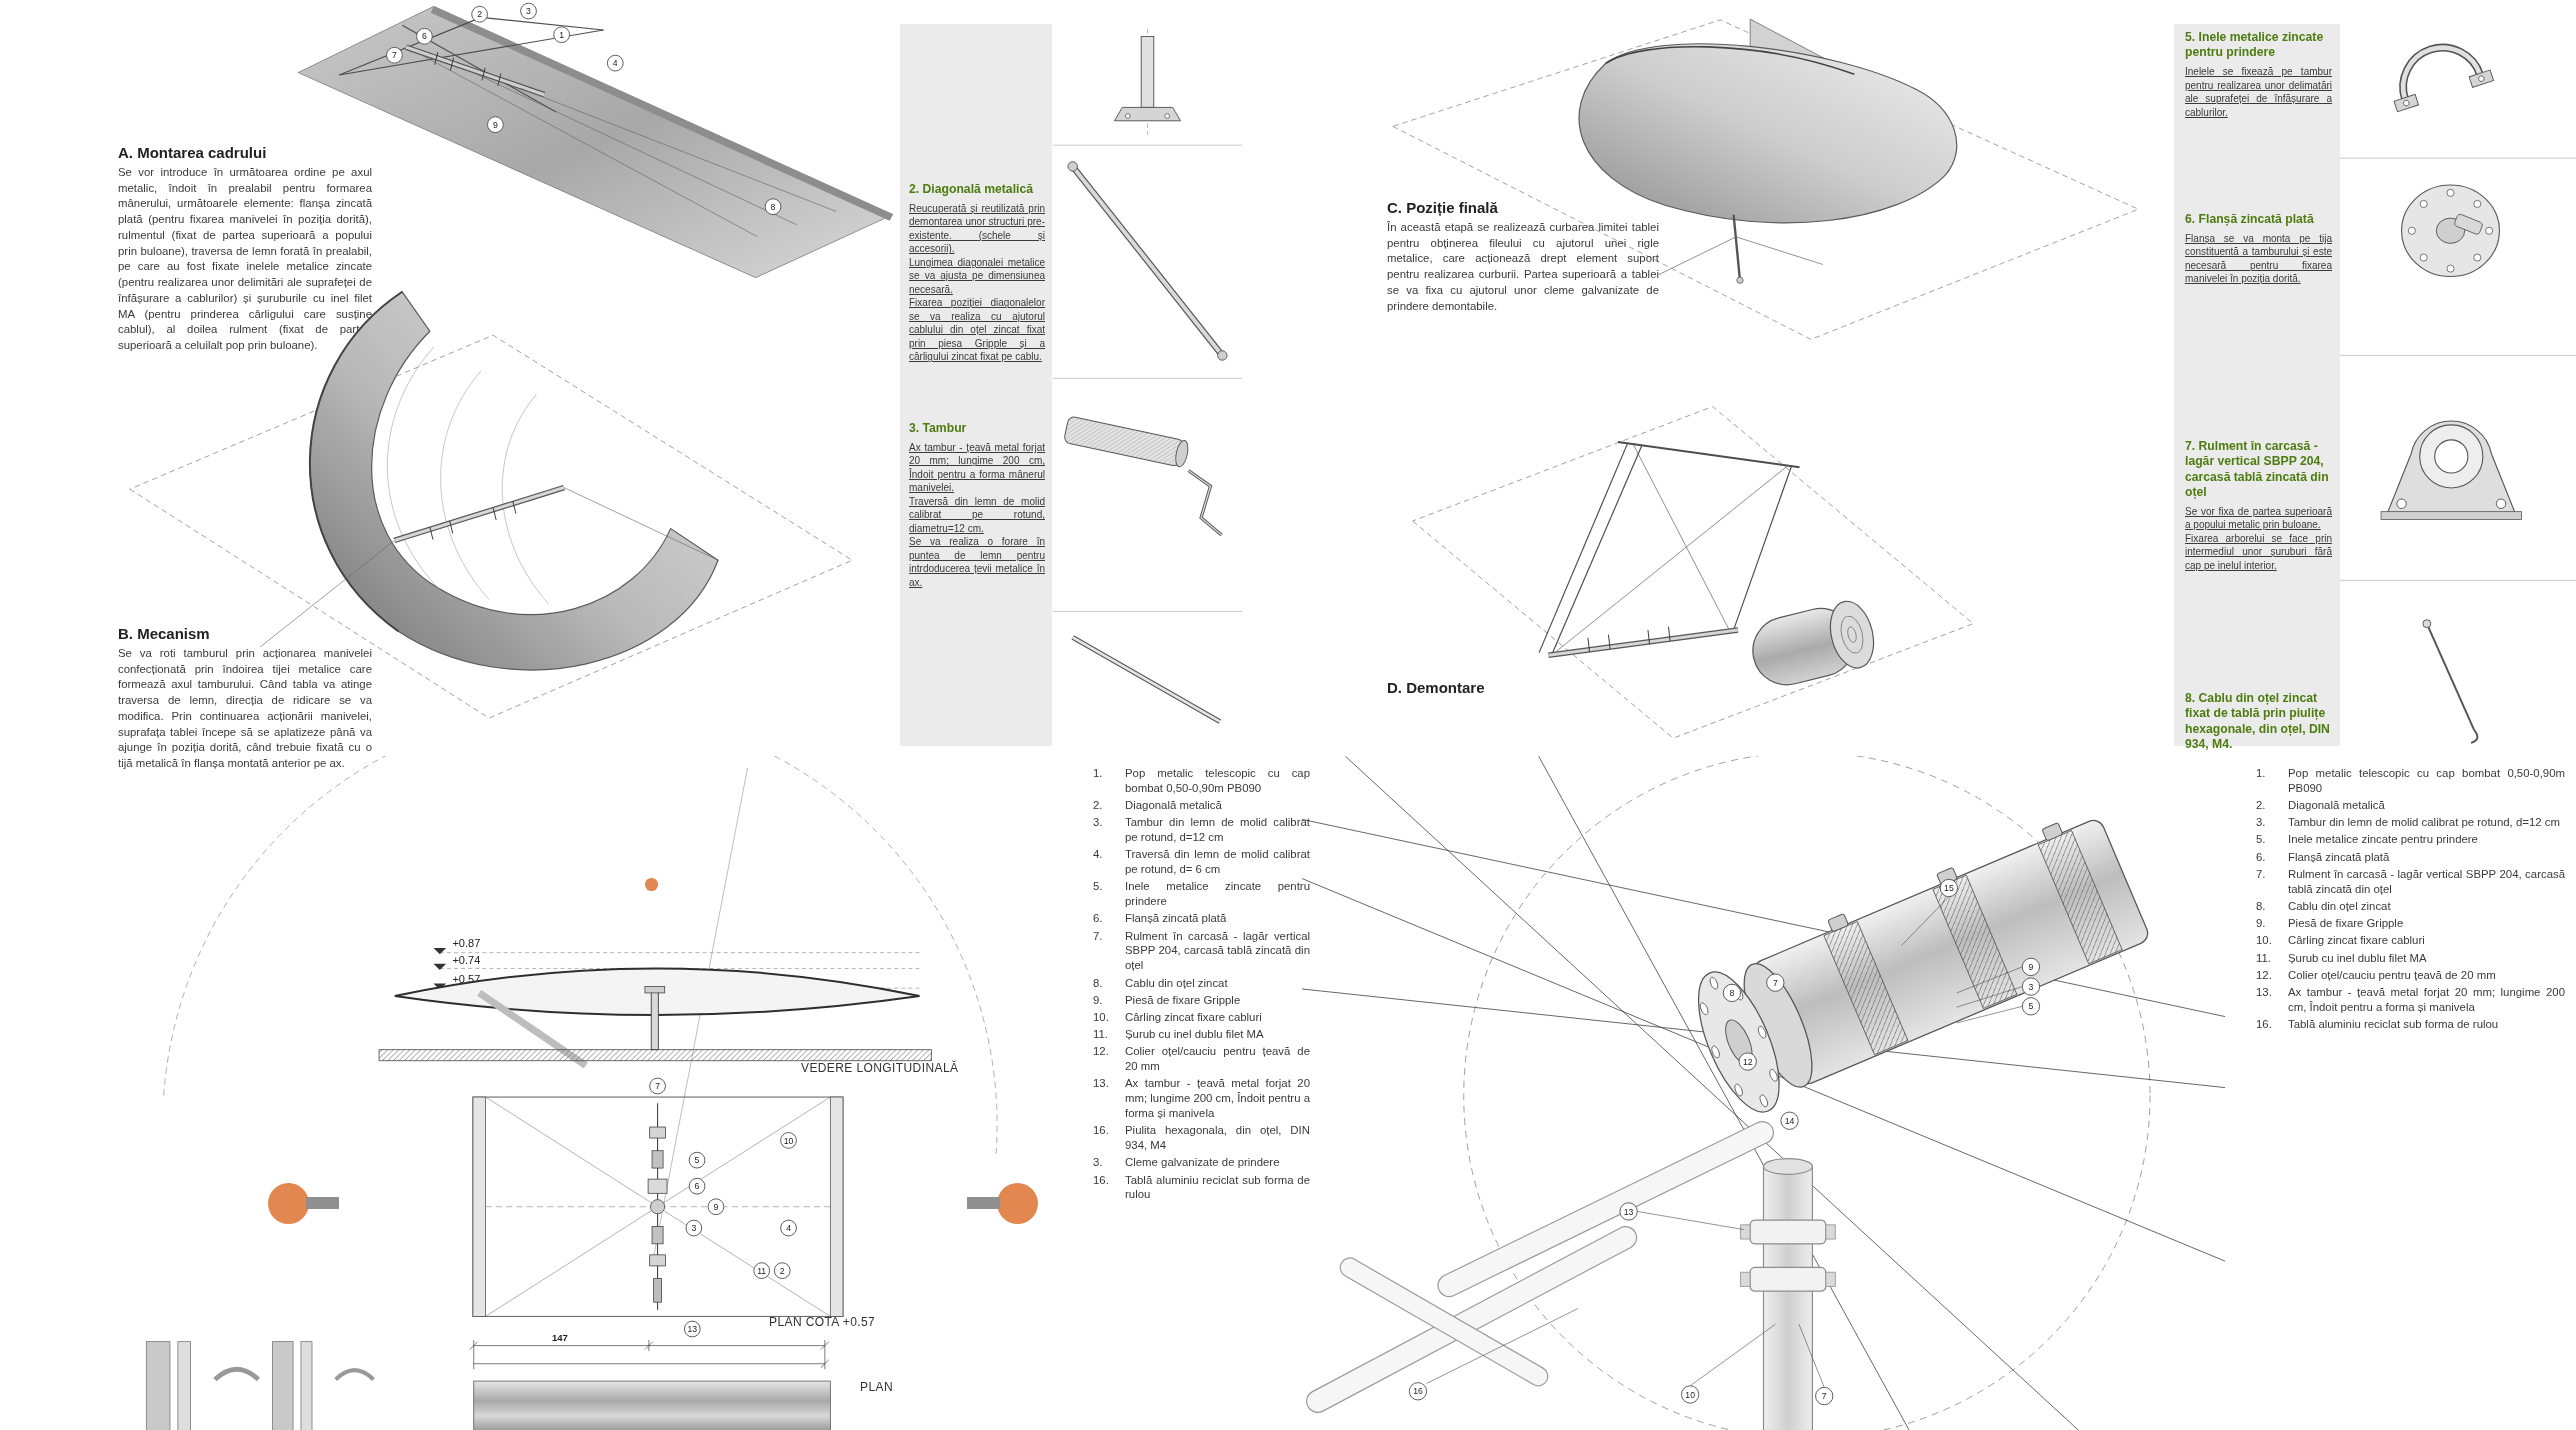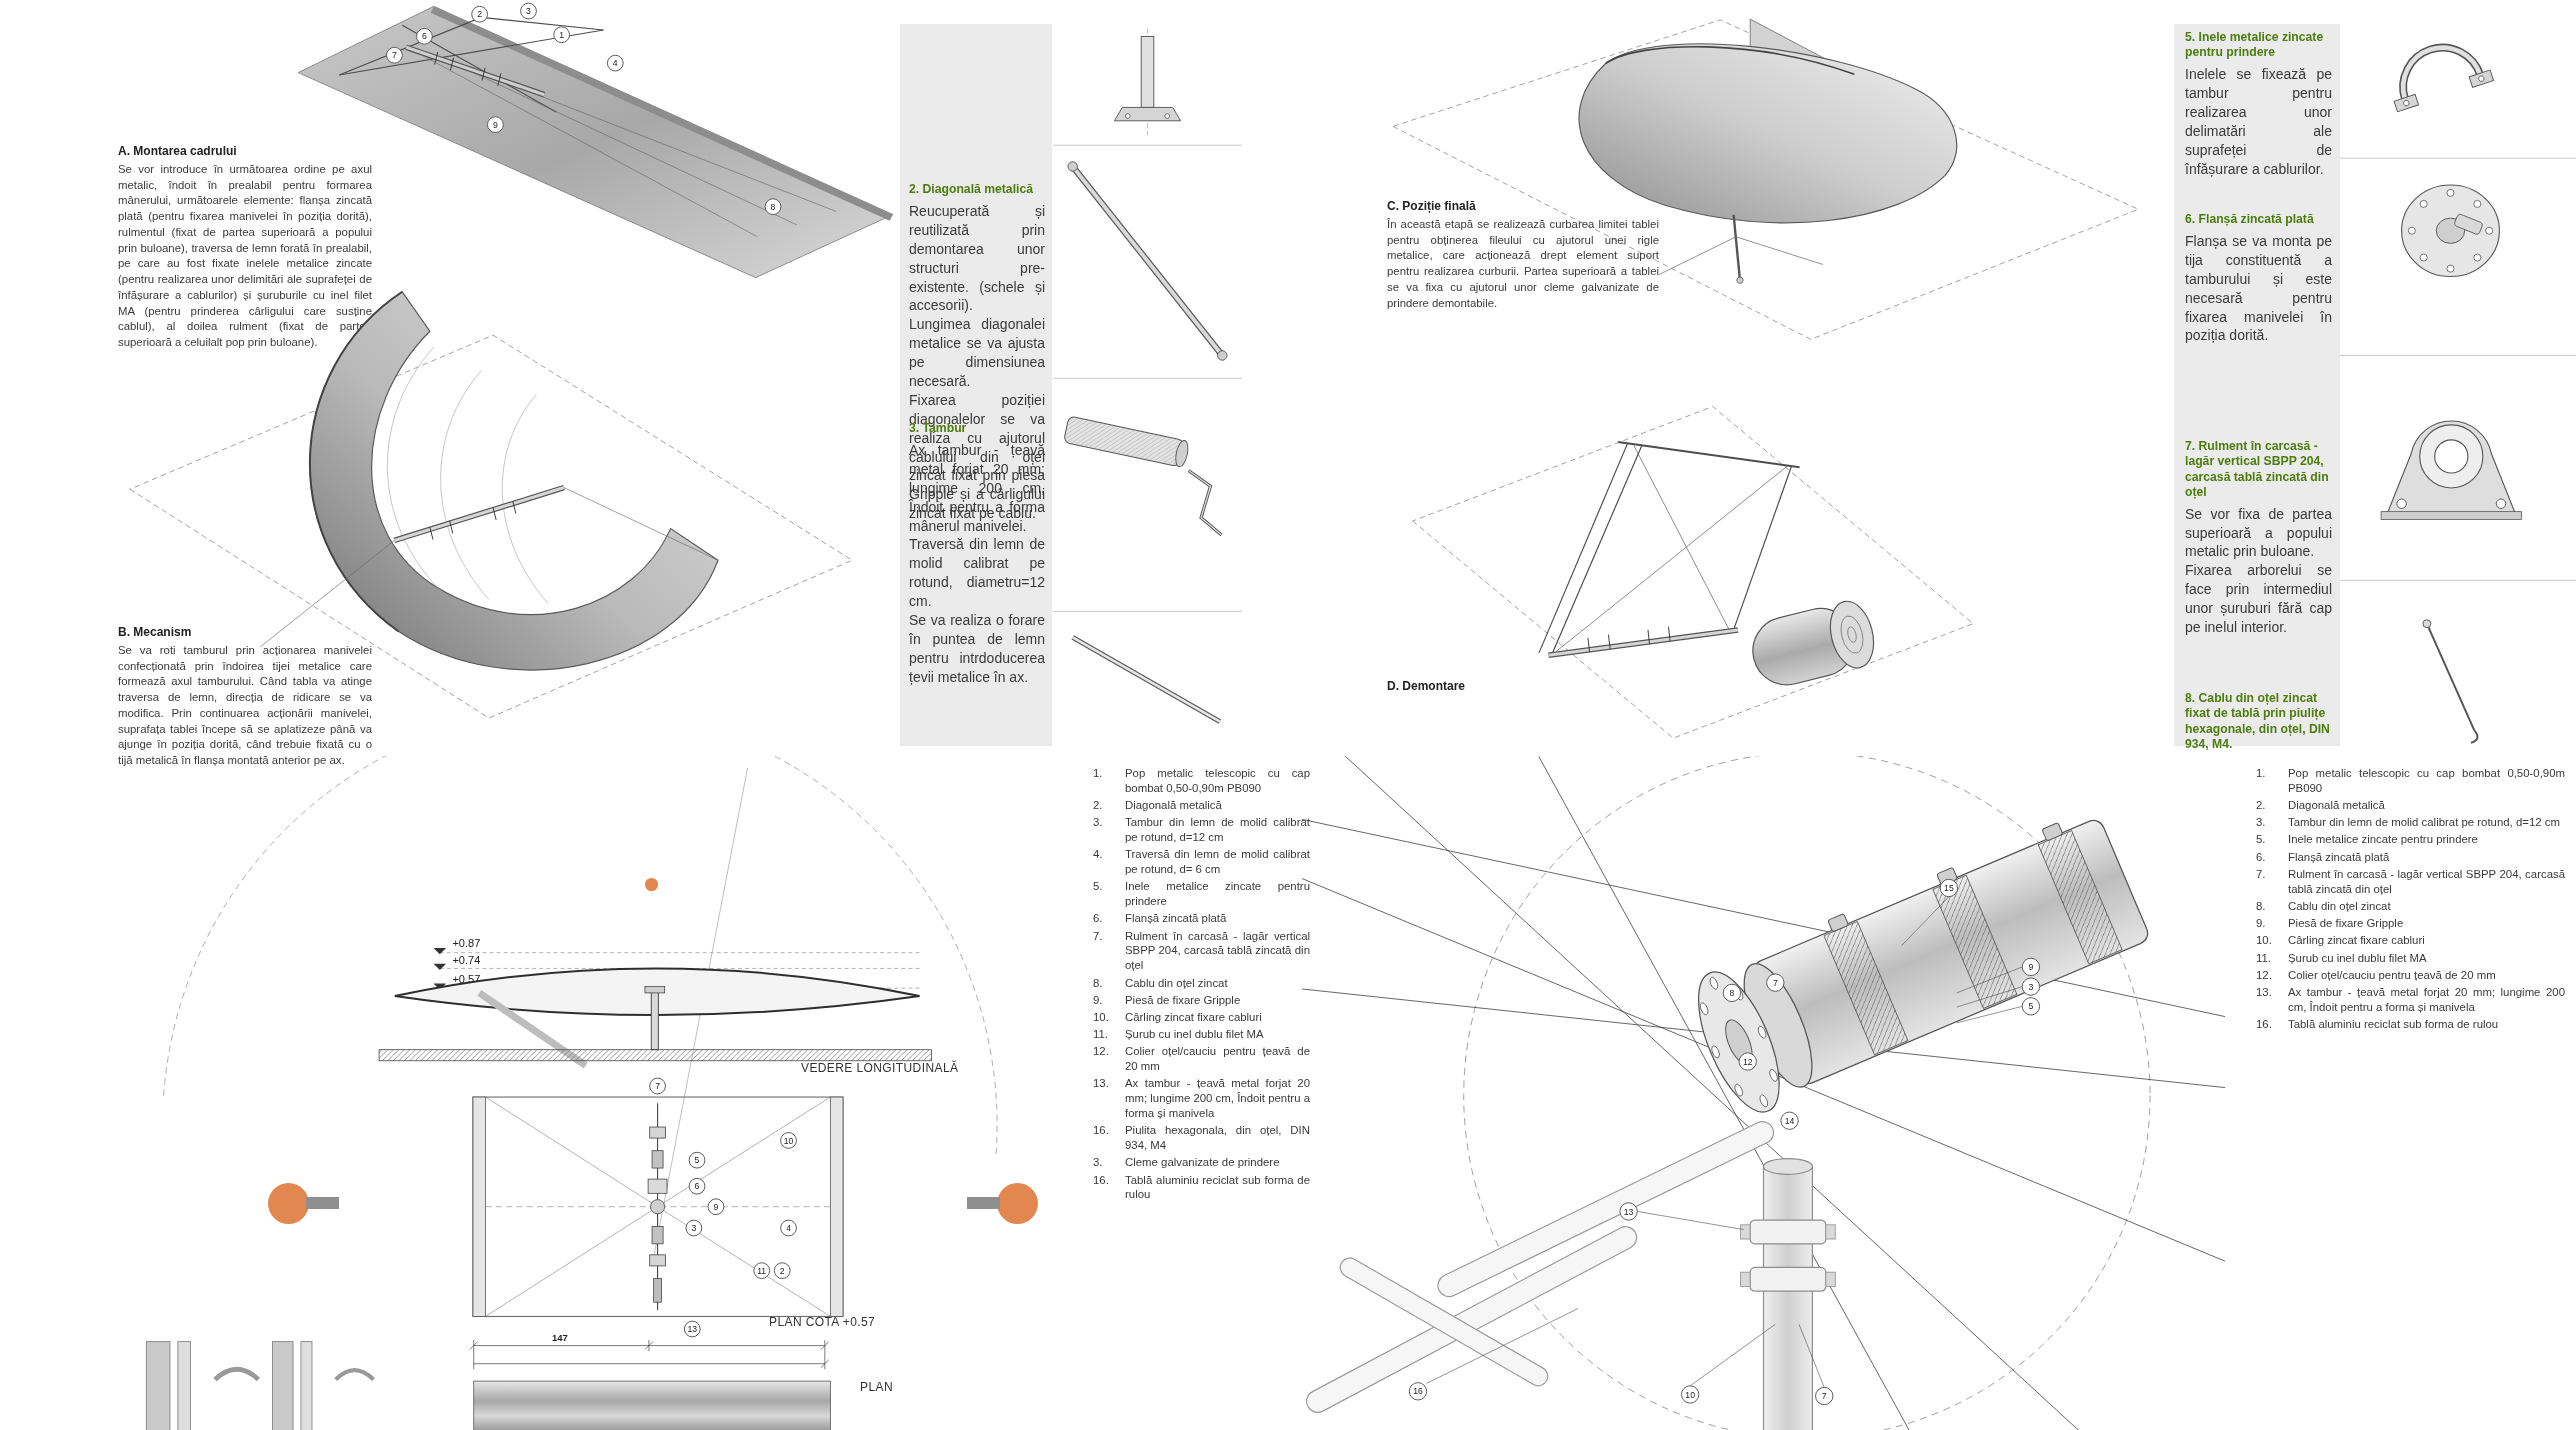--- a/index.html
+++ b/index.html
@@ -1,25 +1,25 @@
 <!DOCTYPE html>
 <html style="font-size:12.6px"><head>
 <meta charset="utf-8">
 <style>
   html,body{margin:0;padding:0;background:#fff;}
   #sheet{position:relative;width:2576px;height:1431px;background:#ffffff;overflow:hidden;
          font-family:"Liberation Sans",sans-serif;color:#3a3a3a;}
   .abs{position:absolute;}
   .textblock{position:absolute;text-align:justify;}
-  .sec-title{font-weight:bold;font-size:12px;margin-bottom:4px;color:#222;}
+  .sec-title{font-weight:bold;font-size:15px;margin-bottom:4px;color:#222;}
   .sec-body{font-size:11.4px;line-height:1.38;}
   .graypanel{position:absolute;background:#ebebeb;}
   .note{position:absolute;width:136px;}
   .note-title{font-weight:bold;font-size:12.2px;line-height:1.25;margin-bottom:4.7px;color:#4d7c0f;}
-  .note-body{font-size:14px;line-height:1.35;white-space:pre-line;text-align:justify;}
+  .note-body{font-size:10px;line-height:1.35;white-space:pre-line;text-align:justify;text-decoration:underline;}
   .legend{position:absolute;font-size:11.4px;line-height:1.30;}
   .legend-row{display:flex;margin-bottom:2.4px;}
   .legend-num{width:32px;flex:0 0 32px;}
   .legend-txt{flex:1;text-align:justify;}
   .draw-label{position:absolute;font-size:12px;letter-spacing:0.4px;color:#333;}
   .dim-label{position:absolute;font-size:9.5px;font-weight:bold;color:#222;}
   svg text{font-family:"Liberation Sans",sans-serif;}
   .callout{fill:#fff;stroke:#555;stroke-width:1.2;}
   .callout-n{font-size:11px;fill:#222;text-anchor:middle;}
   .lvl{font-size:14px;fill:#222;}

